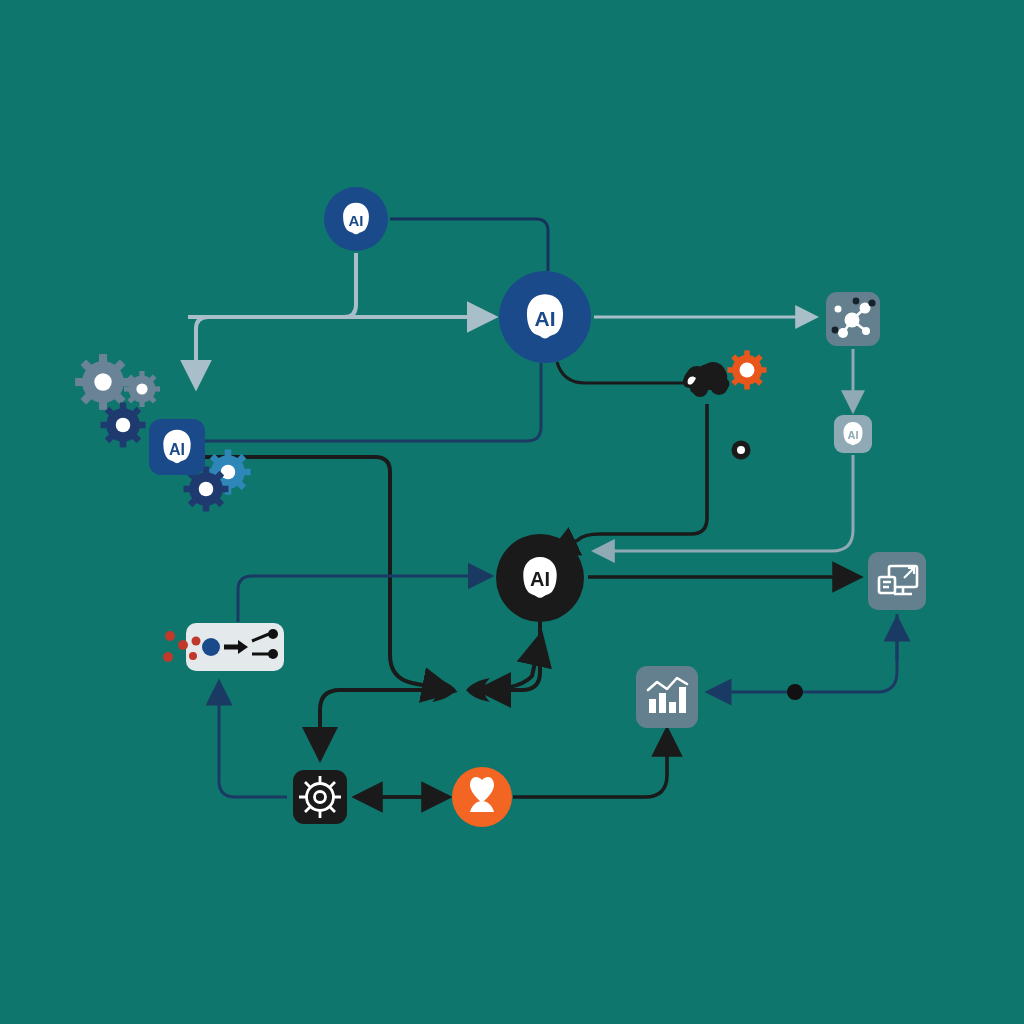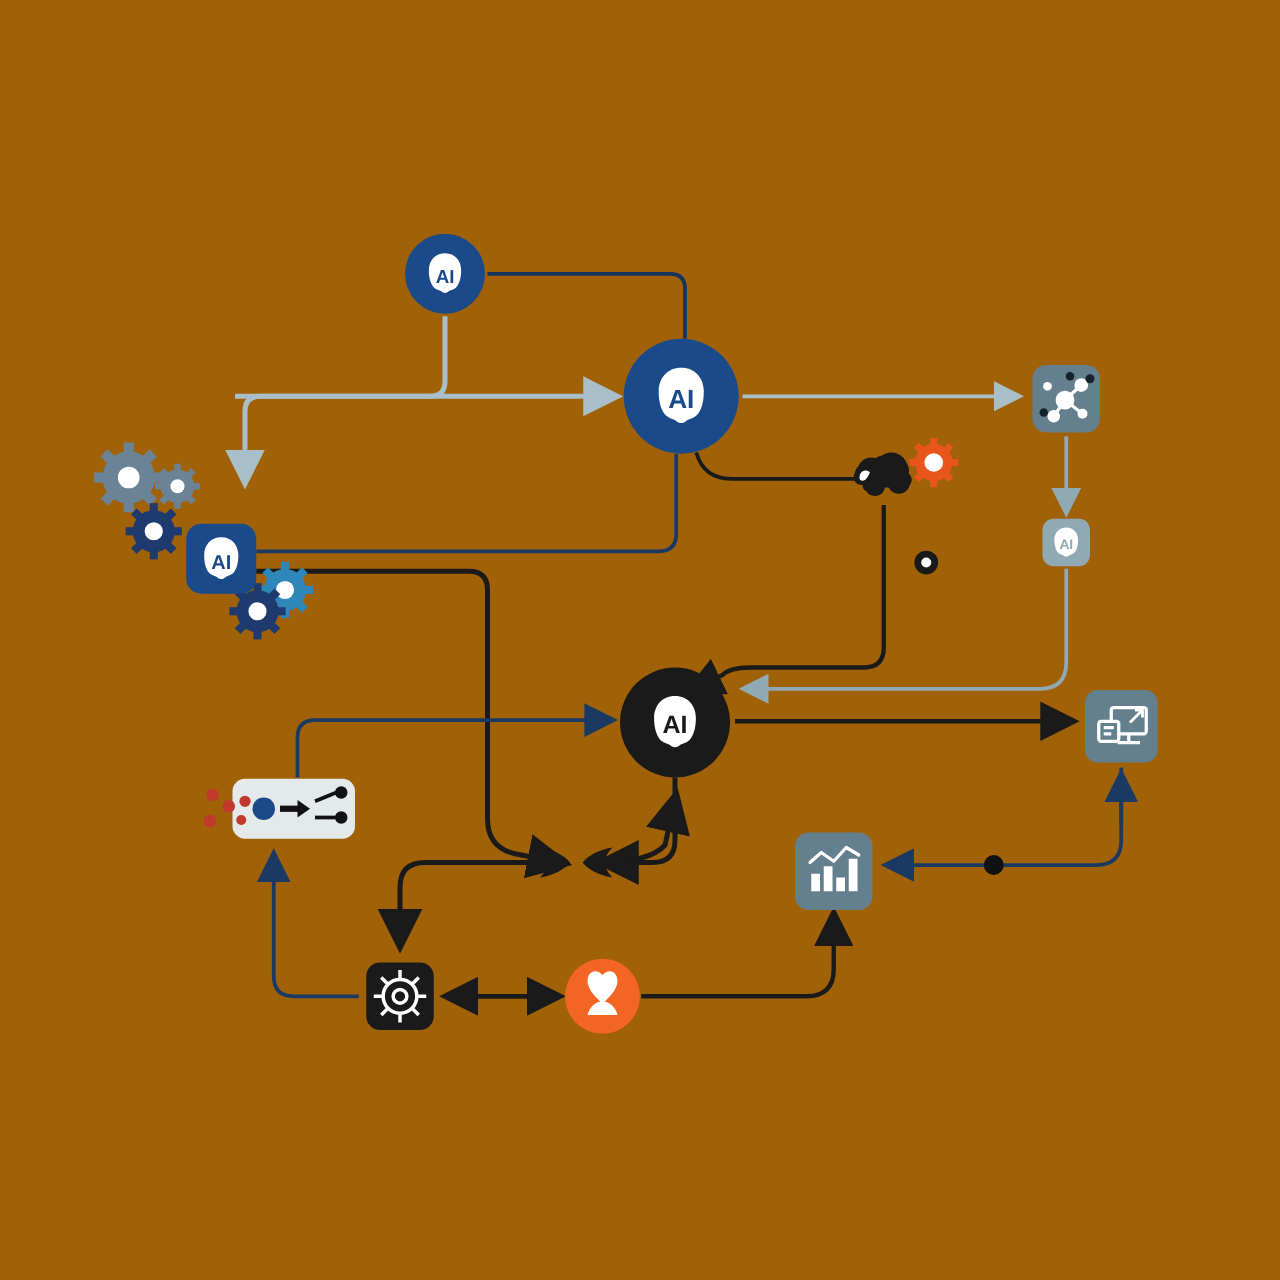--- a/index.html
+++ b/index.html
@@ -5,21 +5,21 @@
   html,body{margin:0;padding:0;background:#ffffff;}
   body{width:1024px;height:1024px;overflow:hidden;
        font-family:"Liberation Sans", sans-serif;}
   #canvas{position:relative;width:1024px;height:1024px;background:#fff;}
   svg.layer{position:absolute;top:0;left:0;width:1024px;height:1024px;}
   .ai-text{font-family:"Liberation Sans", sans-serif;font-weight:bold;}
 </style>
 </head>
 <body>
 
-<div id="canvas" style="background: #a16207;">
+<div id="canvas" style="background: #0f766e;">
 
   <svg class="layer" viewBox="0 0 1024 1024">
     <defs>
       <marker id="ah-black" markerWidth="9" markerHeight="9" refX="6.5" refY="4.5" orient="auto">
         <path d="M0,0 L9,4.5 L0,9 Z" fill="#1a1a1a"></path>
       </marker>
       <marker id="ah-navy" markerWidth="9" markerHeight="9" refX="6.5" refY="4.5" orient="auto">
         <path d="M0,0 L9,4.5 L0,9 Z" fill="#1b3a63"></path>
       </marker>
       <marker id="ah-pale" markerWidth="8" markerHeight="8" refX="5.6" refY="4" orient="auto">

